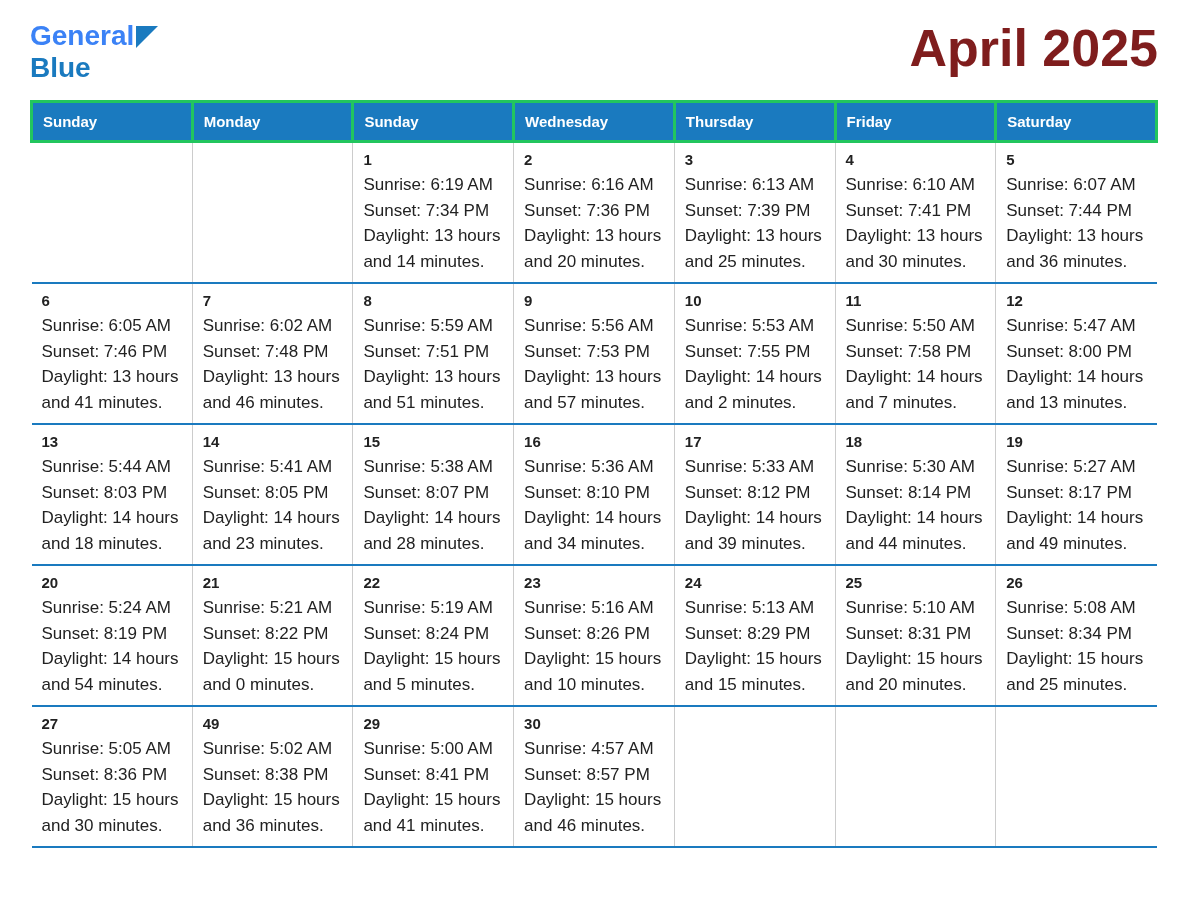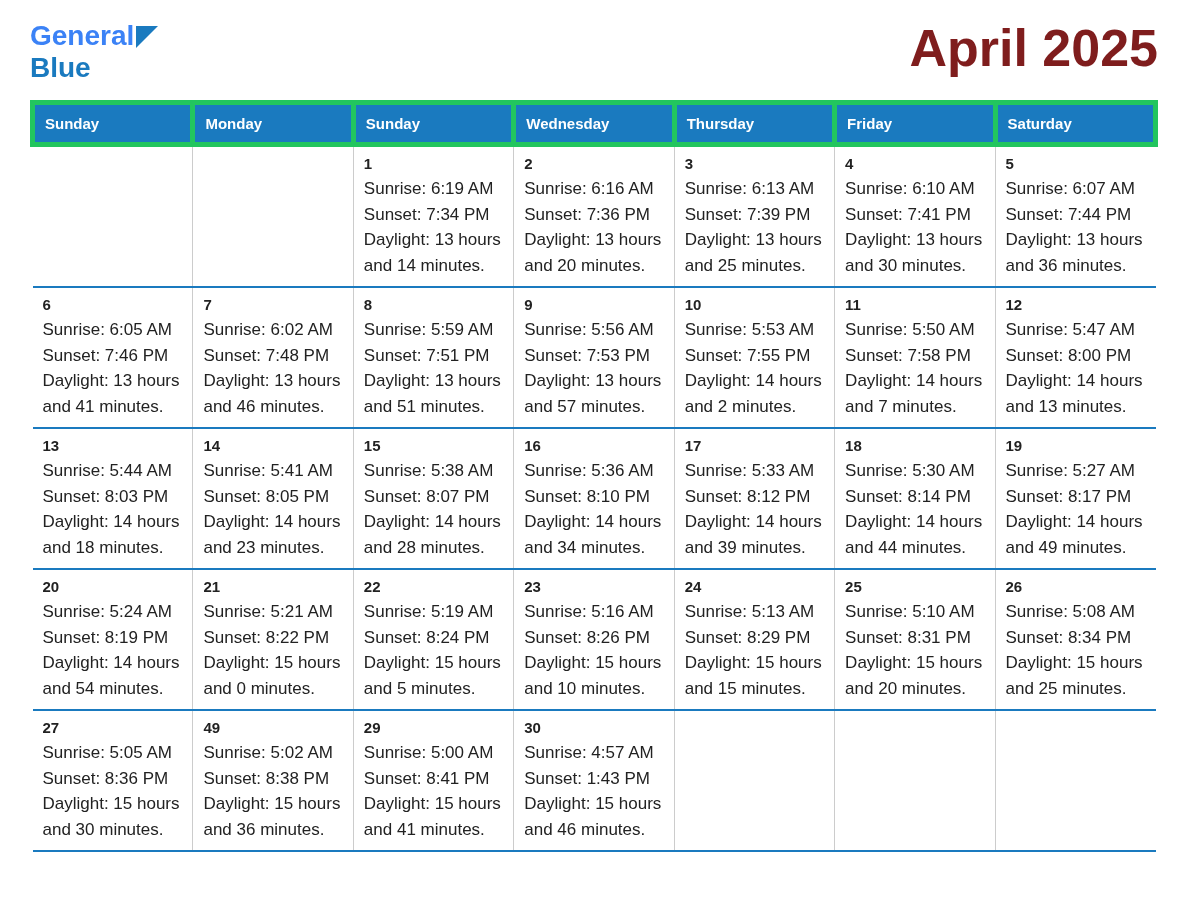--- a/index.html
+++ b/index.html
@@ -57,21 +57,21 @@
     }
     thead tr {
       background-color: #1a7abf;
       color: #fff;
     }
     thead th {
       padding: 10px 10px;
       font-size: 15px;
       font-weight: bold;
       text-align: left;
-      border: 5px solid #22c55e;
+      border: 3px solid #22c55e;
     }
     tbody tr {
       border-bottom: 2px solid #1a7abf;
     }
     tbody td {
       vertical-align: top;
       padding: 8px 10px;
       font-size: 13px;
       color: #222;
       border-right: 1px solid #ccc;
@@ -339,21 +339,21 @@
         <td>
           <span class="day-num">29</span>
           <div class="day-info" style="white-space: pre-line;">Sunrise: 5:00 AM
 Sunset: 8:41 PM
 Daylight: 15 hours
 and 41 minutes.</div>
         </td>
         <td>
           <span class="day-num">30</span>
           <div class="day-info" style="white-space: pre-line;">Sunrise: 4:57 AM
-Sunset: 1:43 PM
+Sunset: 8:57 PM
 Daylight: 15 hours
 and 46 minutes.</div>
         </td>
         <td class="empty-cell"></td>
         <td class="empty-cell"></td>
         <td class="empty-cell"></td>
       </tr>
     </tbody>
 </table>
 

